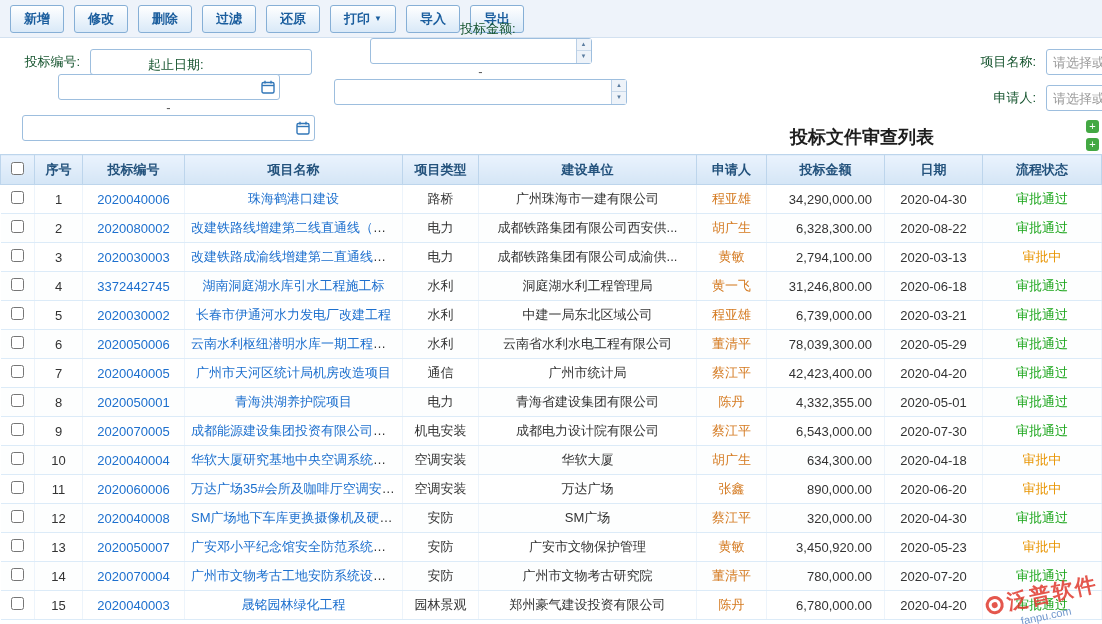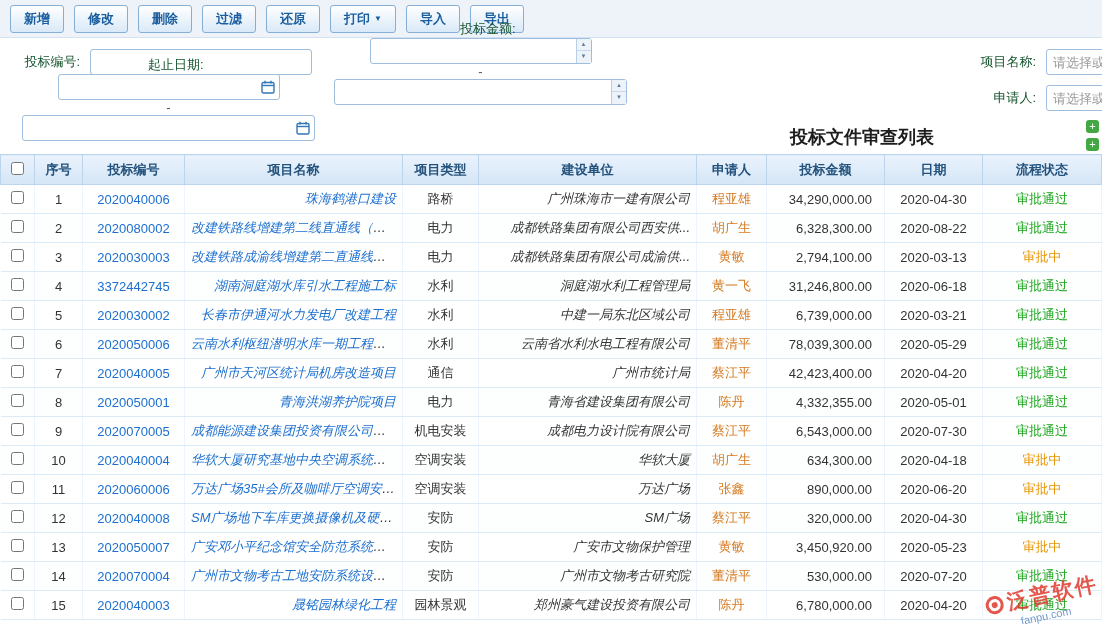--- a/index.html
+++ b/index.html
@@ -69,21 +69,21 @@
   }
   thead th:first-child { border-left:1px solid #bdd5ec; }
   tbody td {
     border-bottom:1px solid #dcebf8; border-right:1px solid #edf4fb;
     height:29px; padding:0 6px; overflow:hidden; white-space:nowrap;
     text-overflow:ellipsis; font-size:13px;
   }
   tbody tr:nth-child(even) { background:#fdfefe; }
   .c-cb, .c-no, .c-bid, .c-type, .c-applicant, .c-date, .c-status { text-align:center; }
   .c-amount { text-align:right; padding-right:12px; }
-  .c-project, .c-unit { text-align:right;font-style:italic; }
+  .c-project, .c-unit { text-align:center; }
   .link { color:var(--link,#1c6fce); cursor:pointer; }
   .applicant { color:var(--applicant,#d4791f); cursor:pointer; }
   input[type="checkbox"] { width:13px; height:13px; accent-color:#4a86c8; cursor:pointer; }
   
   .watermark {
     position:absolute; right:2px; bottom:2px; transform:rotate(-12deg);
     opacity:.85; text-align:center; pointer-events:none;
   }
   .wm-top { display:flex; align-items:center; gap:4px; }
   .wm-logo {
@@ -364,21 +364,21 @@
         <td class="c-status"><span style="color: rgb(232, 148, 0); font-weight: normal;">审批中</span></td>
       </tr>
       <tr>
         <td class="c-cb"><input type="checkbox" style=""></td>
         <td class="c-no"><span>14</span></td>
         <td class="c-bid"><span class="link">2020070004</span></td>
         <td class="c-project"><span class="link">广州市文物考古工地安防系统设备保修</span></td>
         <td class="c-type"><span>安防</span></td>
         <td class="c-unit"><span>广州市文物考古研究院</span></td>
         <td class="c-applicant"><span class="applicant">董清平</span></td>
-        <td class="c-amount"><span>530,000.00</span></td>
+        <td class="c-amount"><span>780,000.00</span></td>
         <td class="c-date"><span>2020-07-20</span></td>
         <td class="c-status"><span style="color: rgb(27, 165, 27); font-weight: normal;">审批通过</span></td>
       </tr>
       <tr>
         <td class="c-cb"><input type="checkbox" style=""></td>
         <td class="c-no"><span>15</span></td>
         <td class="c-bid"><span class="link">2020040003</span></td>
         <td class="c-project"><span class="link">晟铭园林绿化工程</span></td>
         <td class="c-type"><span>园林景观</span></td>
         <td class="c-unit"><span>郑州豪气建设投资有限公司</span></td>

